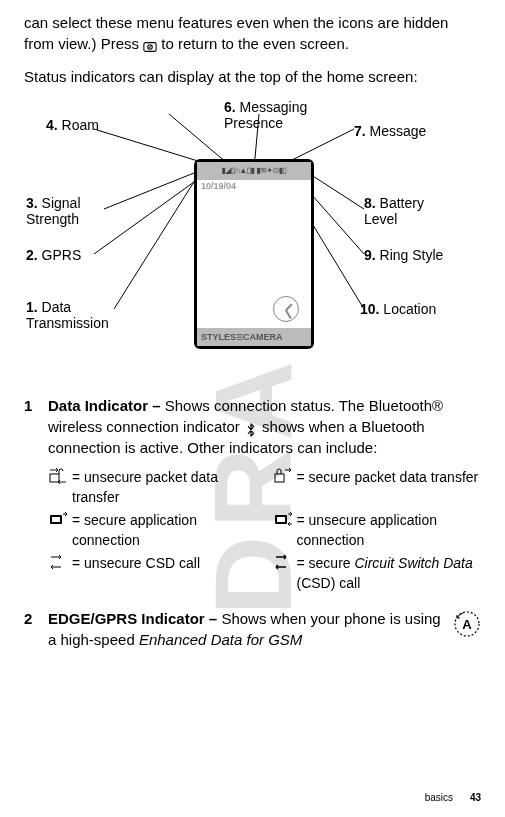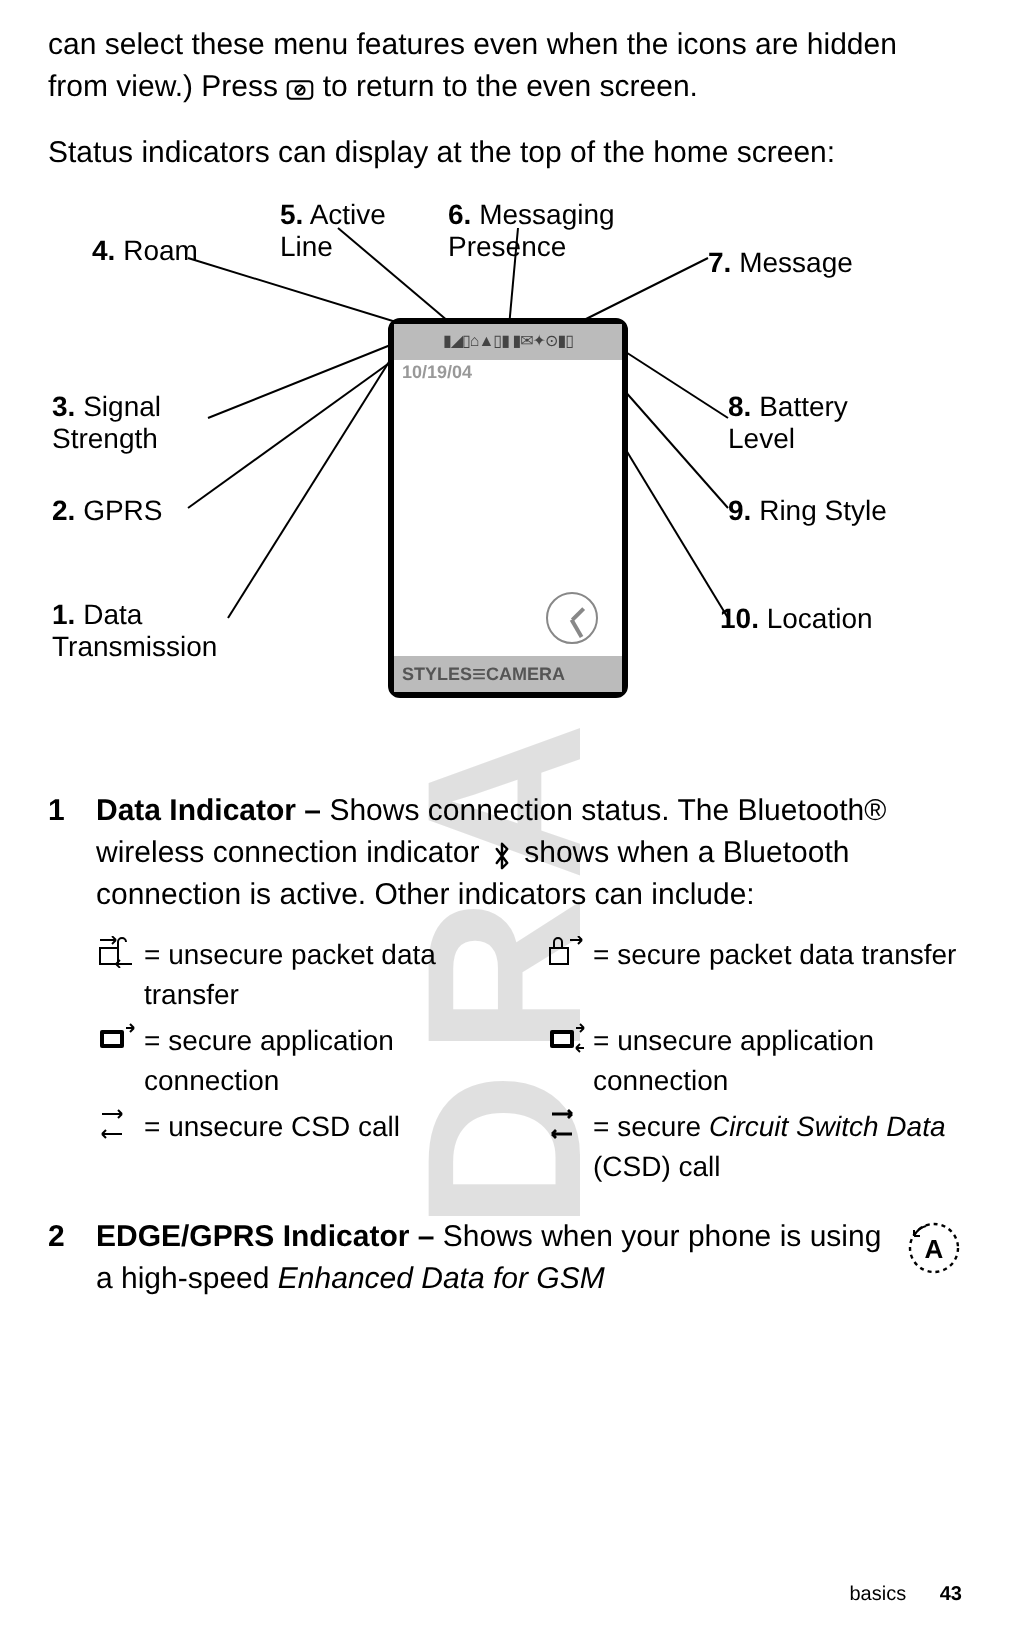--- a/index.html
+++ b/index.html
@@ -205,21 +205,20 @@
         <line x1="80" y1="110" x2="180" y2="70"></line>
         <line x1="70" y1="155" x2="188" y2="70"></line>
         <line x1="90" y1="210" x2="178" y2="70"></line>
         <line x1="340" y1="110" x2="278" y2="70"></line>
         <line x1="340" y1="155" x2="265" y2="70"></line>
         <line x1="340" y1="210" x2="255" y2="70"></line>
       </g>
     </svg>
 
     <div class="callout" style="left:22px; top:18px;"><b>4.</b> <span>Roam</span></div>
-    <div class="callout" style="left:116px; top:0px; width:60px;"><b>5.</b> <span>Active Line</span></div>
     <div class="callout" style="left:200px; top:0px; width:90px;"><b>6.</b> <span>Messaging Presence</span></div>
     <div class="callout" style="left:330px; top:24px;"><b>7.</b> <span>Message</span></div>
 
     <div class="callout" style="left:2px; top:96px; width:80px;"><b>3.</b> <span>Signal Strength</span></div>
     <div class="callout" style="left:2px; top:148px;"><b>2.</b> <span>GPRS</span></div>
     <div class="callout" style="left:2px; top:200px; width:110px;"><b>1.</b> <span>Data Transmission</span></div>
 
     <div class="callout" style="left:340px; top:96px; width:80px;"><b>8.</b> <span>Battery Level</span></div>
     <div class="callout" style="left:340px; top:148px;"><b>9.</b> <span>Ring Style</span></div>
     <div class="callout" style="left:336px; top:202px;"><b>10.</b> <span>Location</span></div>

